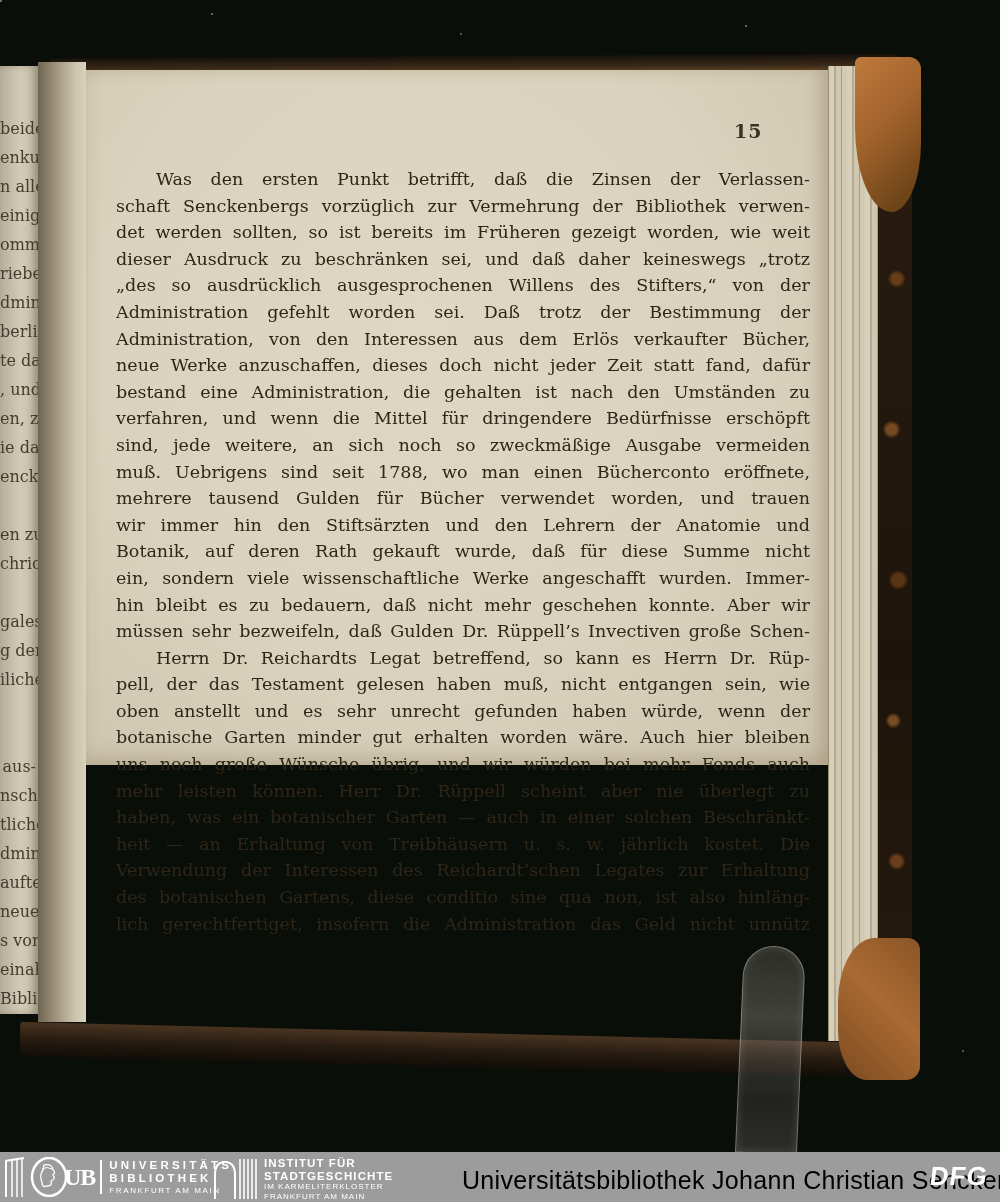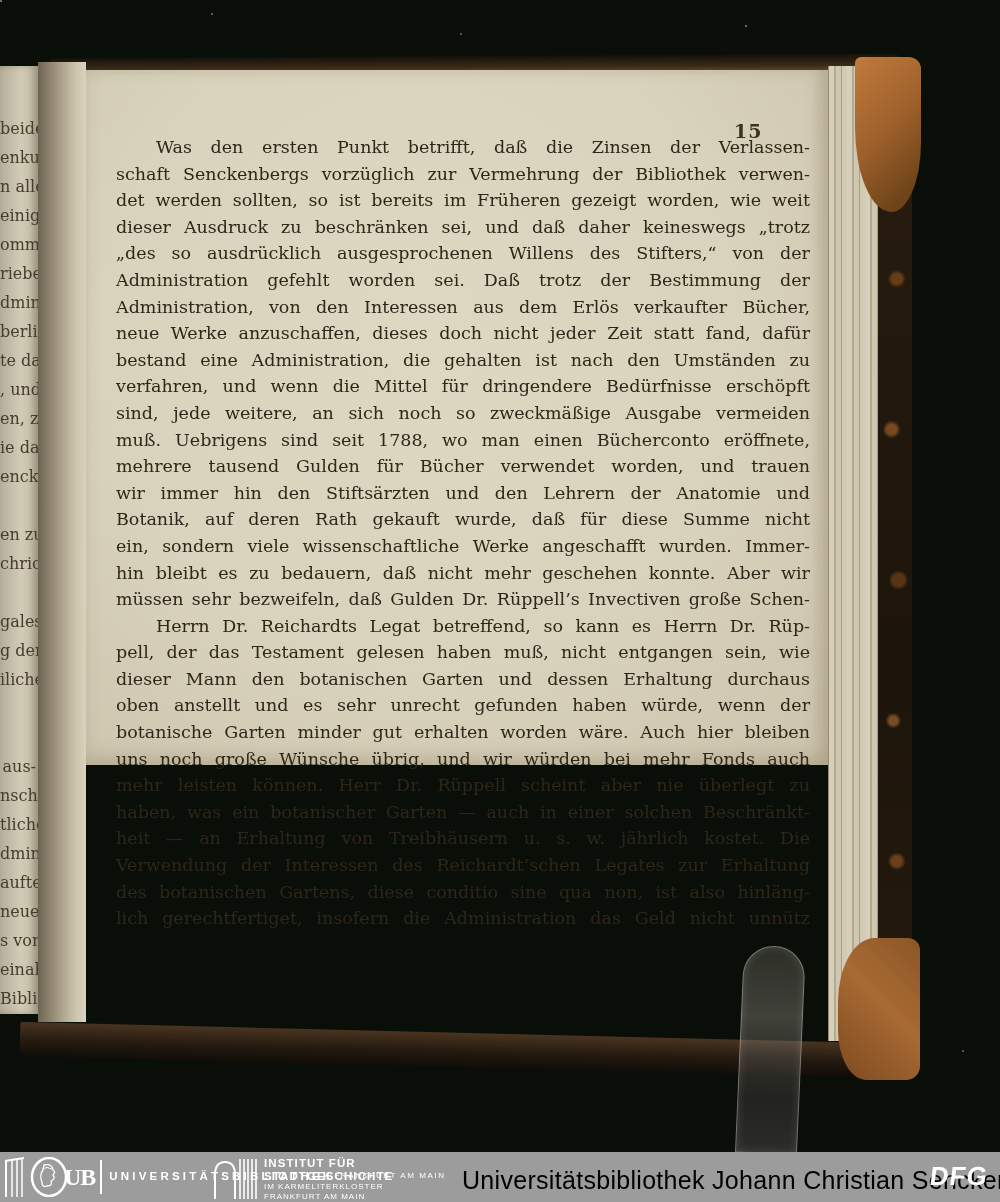--- a/index.html
+++ b/index.html
@@ -41,21 +41,21 @@
     text-align:right;padding-right:2px;white-space:nowrap;overflow:hidden;}
 
   .gutter{position:absolute;left:38px;top:62px;width:48px;height:960px;
     background:linear-gradient(to right,#6e6452,#a89e87 45%,#ccc4ad 78%,var(--page));}
 
   .page-main{position:absolute;left:86px;top:70px;width:742px;height:695px;
     background:radial-gradient(ellipse at 45% 38%, #ded7c2 0%, var(--page) 55%, #cdc5ae 95%);
     box-shadow:inset -10px 0 14px rgba(120,100,70,.22), inset 0 -12px 16px rgba(120,100,70,.15);}
   .page-number{position:absolute;left:648px;top:50px;font-size:19px;font-weight:bold;
     color:#3a3226;letter-spacing:1px;}
-  .page-text{position:absolute;left:30px;top:64px;width:694px;}
+  .page-text{position:absolute;left:30px;top:96px;width:694px;}
   .line{height:26.6px;line-height:26.6px;font-size:17.5px;color:var(--ink);
     text-align:justify;text-align-last:justify;white-space:nowrap;}
   .line.indent{text-indent:40px;}
   .line.par-end{text-align-last:left;}
 
   .page-stack{position:absolute;left:828px;top:66px;width:52px;height:975px;
     background:repeating-linear-gradient(to right,
       #d7cfb9 0 5px,#b3aa91 5px 7px,#cfc7b0 7px 12px,#a79d84 12px 13px,#d2cab3 13px 18px);
     border-left:1px solid #968c74;}
   .cover-edge{position:absolute;left:878px;top:58px;width:34px;height:1004px;
@@ -87,21 +87,21 @@
 
   
   .footer{position:absolute;left:0;top:1152px;width:1000px;height:50px;
     background:var(--footer);font-family:"Liberation Sans", sans-serif;color:#fff;}
   .ub-logo{position:absolute;left:4px;top:5px;display:flex;align-items:center;}
   .ub-stripes{width:24px;height:40px;margin-right:2px;}
   .goethe{width:38px;height:40px;margin-right:-4px;}
   .ub-abbr{font-size:24px;font-weight:bold;line-height:40px;letter-spacing:-1px;
     font-family:"Liberation Serif", serif;}
   .ub-divider{width:2px;height:34px;background:#fff;margin:0 7px 0 5px;}
-  .ub-text{display:flex;flex-direction:row;justify-content:space-between;line-height:1.15;}
+  .ub-text{display:flex;flex-direction:column;justify-content:space-between;line-height:1.15;}
   .ub-text .big{font-size:11.5px;font-weight:bold;letter-spacing:3.2px;}
   .ub-text .small{font-size:8px;letter-spacing:1.6px;margin-top:1px;}
 
   .isg-logo{position:absolute;left:212px;top:5px;display:flex;align-items:center;}
   .arch-icon{width:46px;height:40px;margin-right:6px;}
   .isg-text{display:flex;flex-direction:column;justify-content:flex-end;line-height:1.1;}
   .isg-text .big{font-size:11.5px;font-weight:bold;letter-spacing:1.1px;}
   .isg-text .small{font-size:8px;letter-spacing:1px;margin-top:1px;}
 
   .library-name{position:absolute;left:462px;top:14px;font-size:25px;color:#000000;
@@ -173,21 +173,20 @@
         <div class="line">sind, jede weitere, an sich noch so zweckmäßige Ausgabe vermeiden</div>
         <div class="line">muß. Uebrigens sind seit 1788, wo man einen Bücherconto eröffnete,</div>
         <div class="line">mehrere tausend Gulden für Bücher verwendet worden, und trauen</div>
         <div class="line">wir immer hin den Stiftsärzten und den Lehrern der Anatomie und</div>
         <div class="line">Botanik, auf deren Rath gekauft wurde, daß für diese Summe nicht</div>
         <div class="line">ein, sondern viele wissenschaftliche Werke angeschafft wurden. Immer-</div>
         <div class="line">hin bleibt es zu bedauern, daß nicht mehr geschehen konnte.  Aber wir</div>
         <div class="line">müssen sehr bezweifeln, daß Gulden Dr. Rüppell’s Invectiven große Schen-</div>
         <div class="line indent">Herrn Dr. Reichardts Legat betreffend, so kann es Herrn Dr. Rüp-</div>
         <div class="line">pell, der das Testament gelesen haben muß, nicht entgangen sein, wie</div>
-        <div class="line">dieser Mann den botanischen Garten und dessen Erhaltung durchaus</div>
         <div class="line">oben anstellt und es sehr unrecht gefunden haben würde, wenn der</div>
         <div class="line">botanische Garten minder gut erhalten worden wäre.  Auch hier bleiben</div>
         <div class="line">uns noch große Wünsche übrig, und wir würden bei mehr Fonds auch</div>
         <div class="line">mehr leisten können.  Herr Dr. Rüppell scheint aber nie überlegt zu</div>
         <div class="line">haben, was ein botanischer Garten — auch in einer solchen Beschränkt-</div>
         <div class="line">heit — an Erhaltung von Treibhäusern u. s. w.  jährlich kostet.  Die</div>
         <div class="line">Verwendung der Interessen des Reichardt’schen Legates zur Erhaltung</div>
         <div class="line">des botanischen Gartens, diese conditio sine qua non, ist also hinläng-</div>
         <div class="line">lich gerechtfertiget, insofern die Administration das Geld nicht unnütz</div>
       </div>

